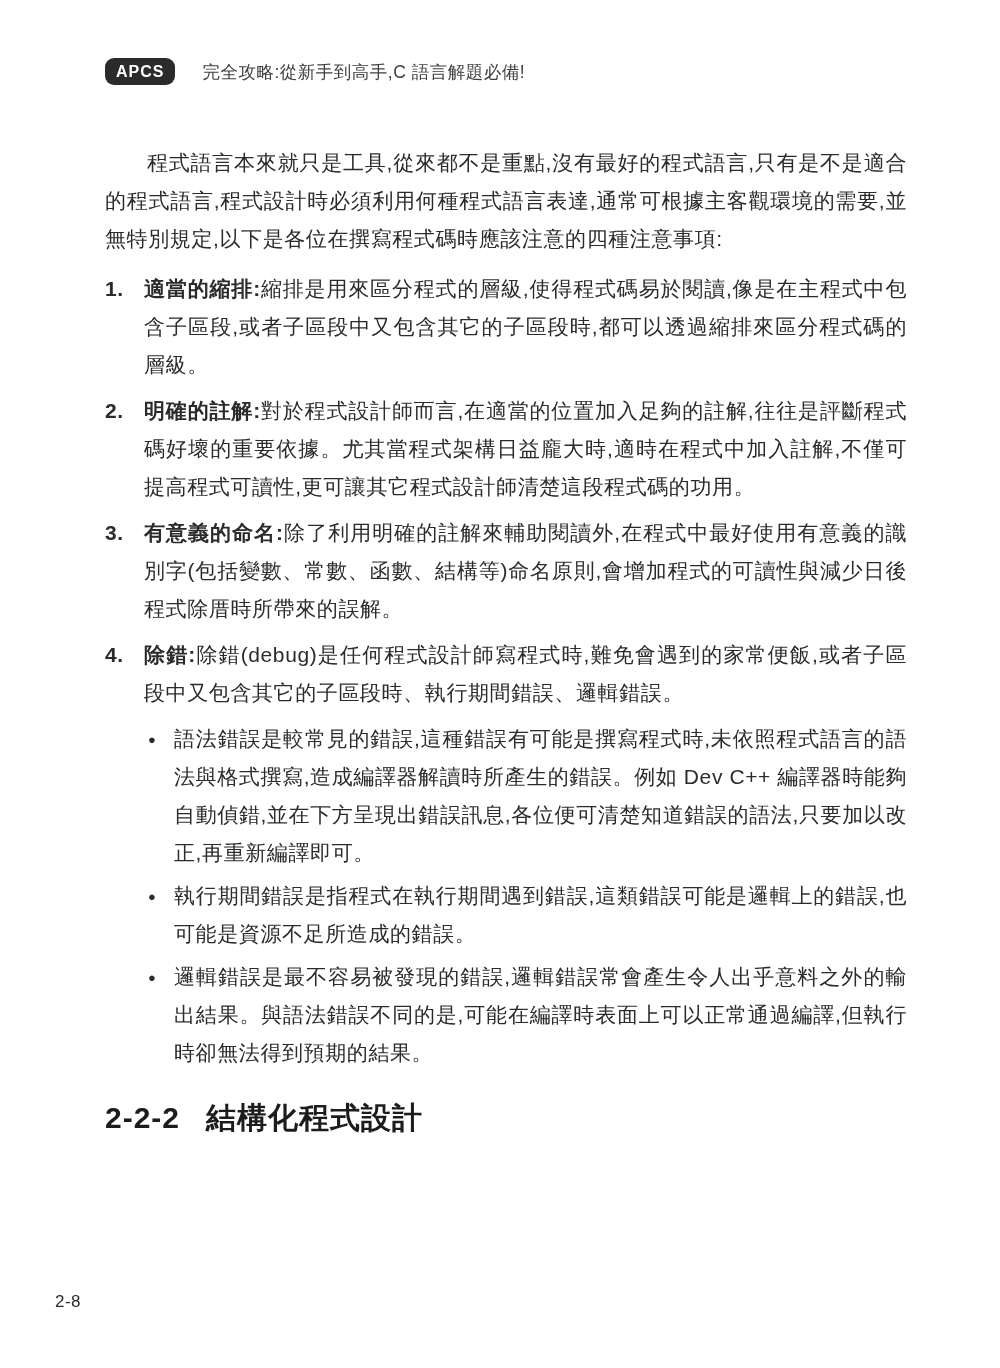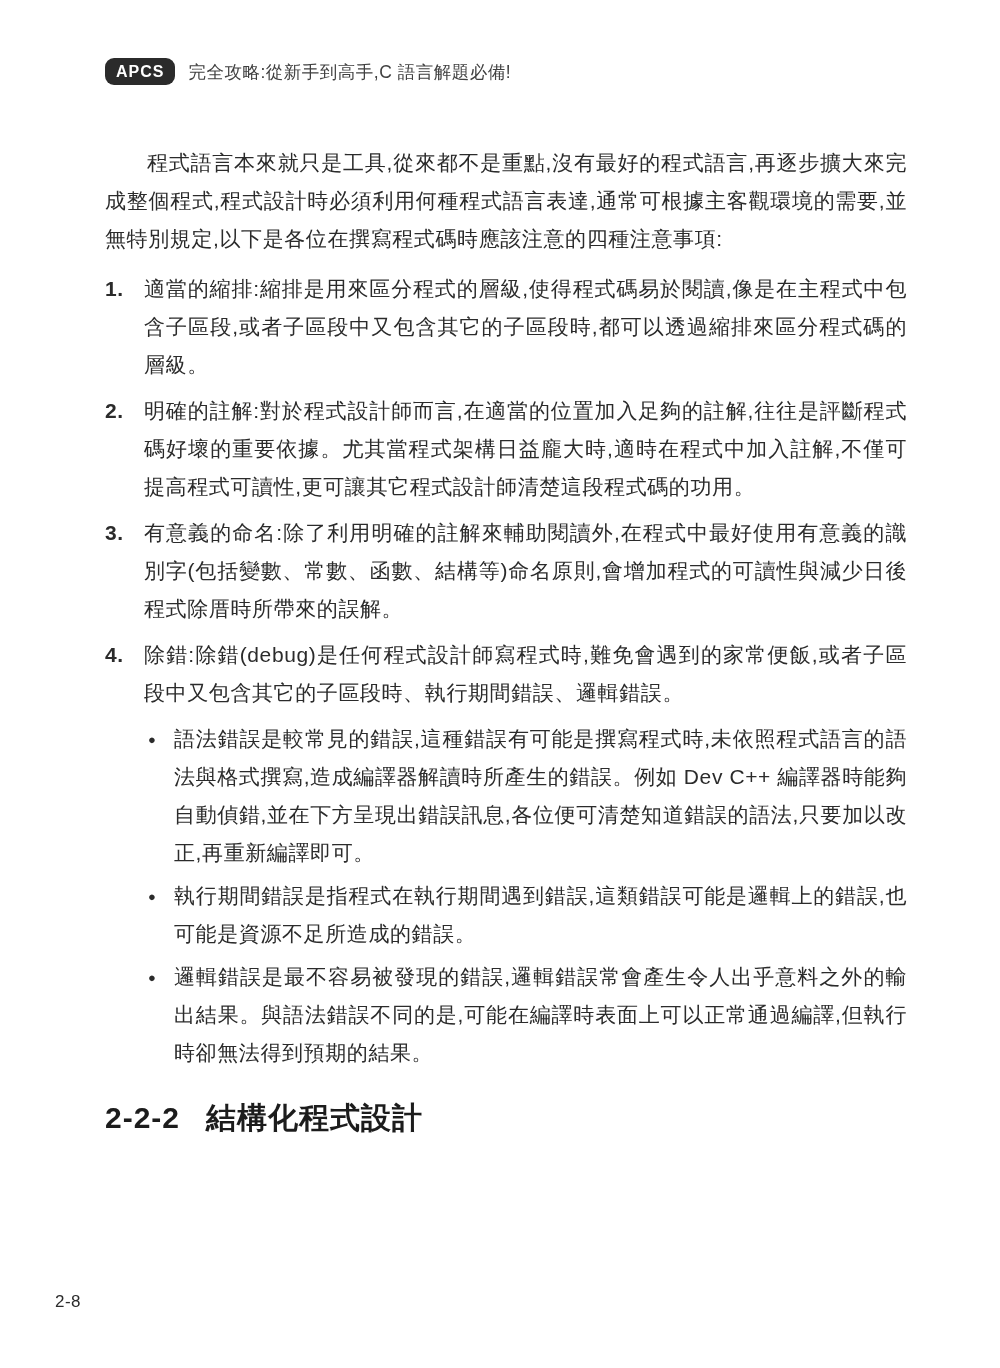--- a/index.html
+++ b/index.html
@@ -8,39 +8,39 @@
     width:1000px;height:1368px;
     margin:0 auto;
     background:#ffffff;
     font-family:"Liberation Sans","DejaVu Sans",sans-serif;
     color:#2b2b2b;
     overflow:hidden;
   }
   
   .header{
     position:absolute;top:58px;left:105px;
-    display:flex;align-items:center;gap:13px;
+    display:flex;align-items:center;gap:27px;
   }
   .badge{
     background:#2b2b2b;color:#ffffff;
     font-weight:bold;font-size:16px;letter-spacing:1px;
     padding:4px 11px;border-radius:9px;line-height:1.2;
   }
   .header-title{font-size:17.5px;color:#404040;letter-spacing:0.5px;}
   
   .content{
     position:absolute;left:105px;top:144px;width:802px;
     font-size:21px;line-height:38px;letter-spacing:0.6px;
     text-align:justify;color:#2b2b2b;
   }
   .para{margin:0 0 12px 0;text-indent:42px;}
   .num-item{display:flex;margin:0 0 8px 0;}
   .num-item .num{flex:0 0 39px;font-weight:bold;}
   .num-item .item-text{flex:1;text-align:justify;}
-  .lead{font-weight:normal;}
+  .lead{font-weight:bold;}
   .bullet-list{margin:0 0 0 43px;}
   .bullet-item{display:flex;margin:0 0 5px 0;}
   .bullet-item .dot{
     flex:0 0 26px;font-size:13px;line-height:38px;
     padding-top:1px;color:#2b2b2b;
   }
   .bullet-item .bullet-text{flex:1;text-align:justify;}
   .section-heading{
     display:flex;align-items:center;gap:26px;
     margin:28px 0 24px 0;
@@ -58,21 +58,21 @@
 
 <div class="page">
 
   <div class="header">
     <span class="badge">APCS</span>
     <span class="header-title">完全攻略:從新手到高手,C 語言解題必備!</span>
   </div>
 
   <div class="content">
 
-    <p class="para">程式語言本來就只是工具,從來都不是重點,沒有最好的程式語言,再逐步擴大來完成整個程式,程式設計時必須利用何種程式語言表達,通常可根據主客觀環境的需要,並無特別規定,以下是各位在撰寫程式碼時應該注意的四種注意事項:</p>
+    <p class="para">程式語言本來就只是工具,從來都不是重點,沒有最好的程式語言,只有是不是適合的程式語言,程式設計時必須利用何種程式語言表達,通常可根據主客觀環境的需要,並無特別規定,以下是各位在撰寫程式碼時應該注意的四種注意事項:</p>
 
     <div class="num-item">
       <span class="num">1.</span>
       <span class="item-text"><span class="lead">適當的縮排:</span><span>縮排是用來區分程式的層級,使得程式碼易於閱讀,像是在主程式中包含子區段,或者子區段中又包含其它的子區段時,都可以透過縮排來區分程式碼的層級。</span></span>
     </div>
 
     <div class="num-item">
       <span class="num">2.</span>
       <span class="item-text"><span class="lead">明確的註解:</span><span>對於程式設計師而言,在適當的位置加入足夠的註解,往往是評斷程式碼好壞的重要依據。尤其當程式架構日益龐大時,適時在程式中加入註解,不僅可提高程式可讀性,更可讓其它程式設計師清楚這段程式碼的功用。</span></span>
     </div>

